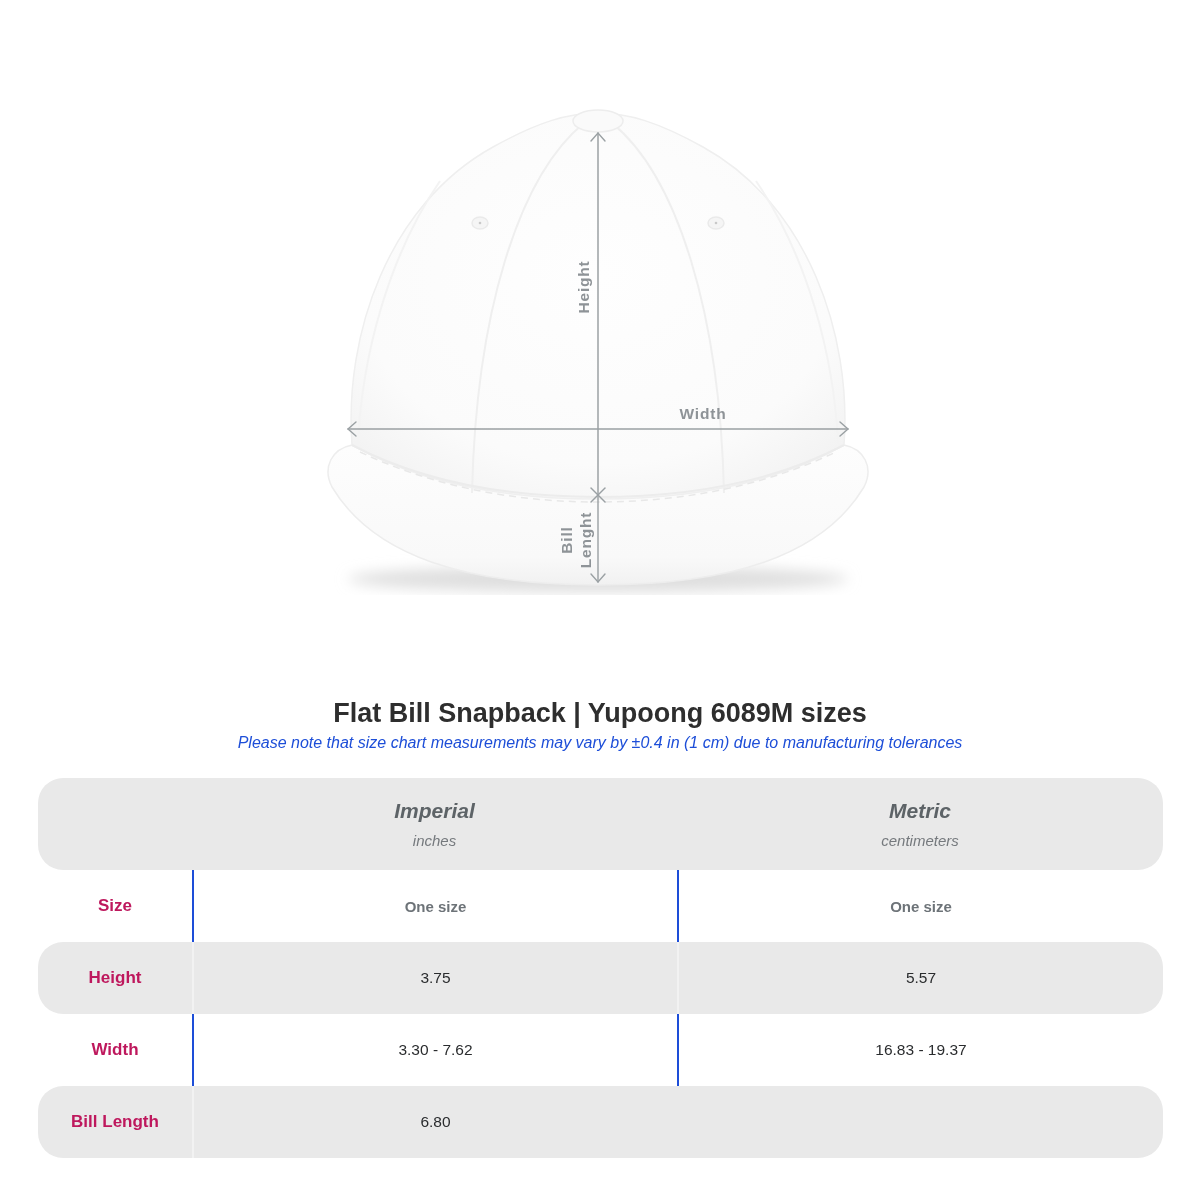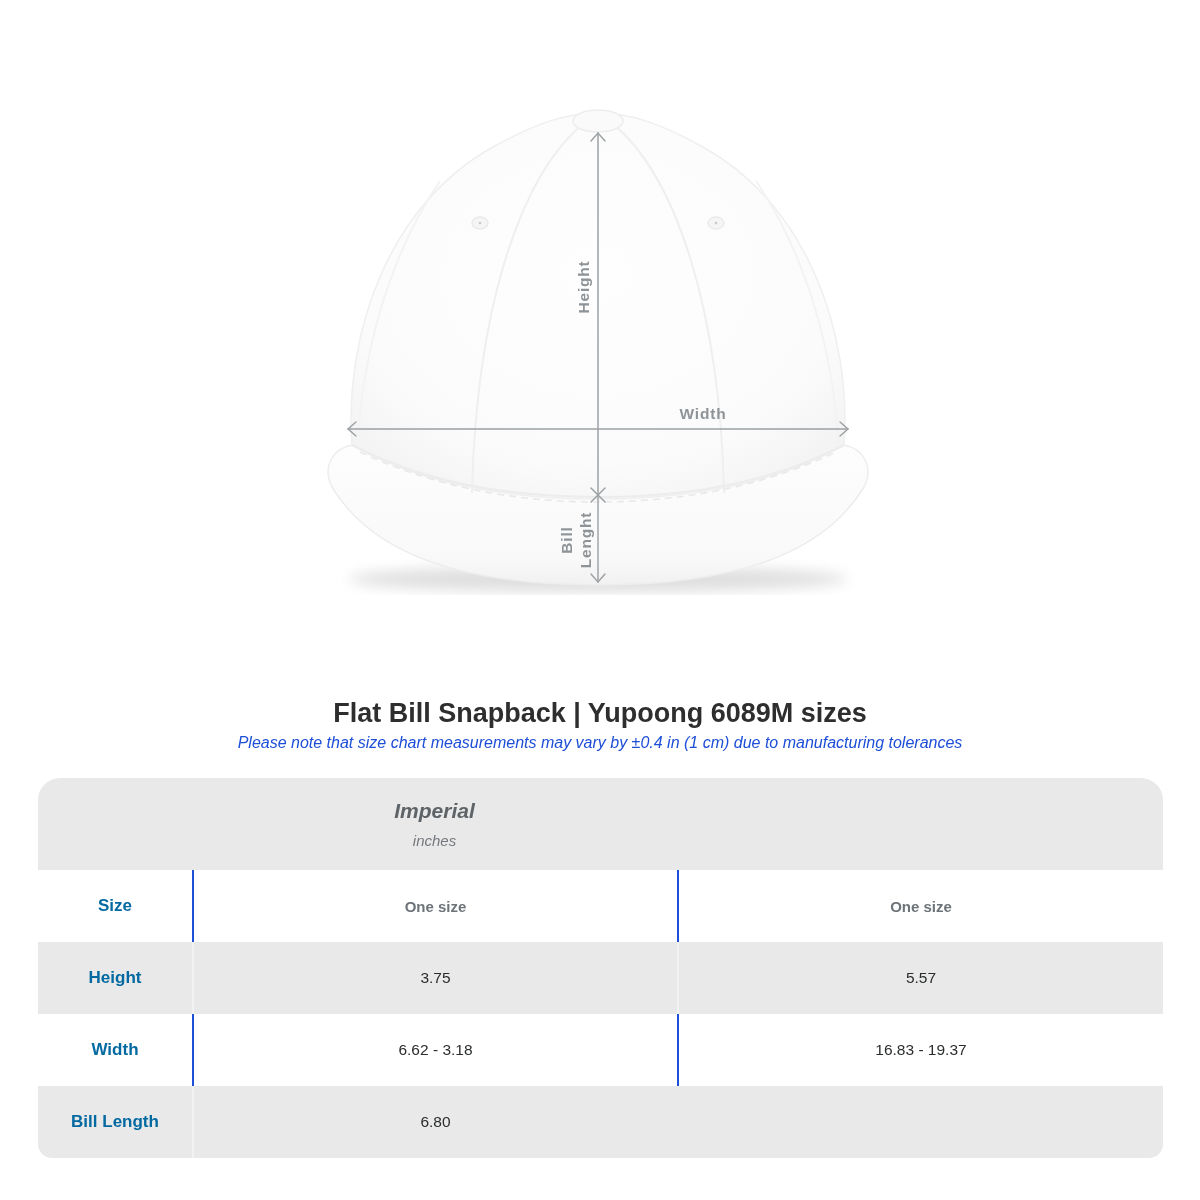--- a/index.html
+++ b/index.html
@@ -31,33 +31,33 @@
   .page-subtitle {
     position:absolute; top:734px; left:0; width:1200px; text-align:center;
     font-size:16px; font-style:italic; color:#1d4ed8;
   }
 
   
   .size-table {
     position:absolute; left:38px; top:778px; width:1125px;
     border-radius:22px 22px 14px 14px; overflow:hidden;
   }
-  .t-header, .t-row { display:grid; grid-template-columns:154px 485px 486px; }
+  .t-header, .t-row { display:grid; grid-template-columns:154px 485px 486px;border-radius:25px; }
   .t-header { height:92px; background:#e9e9e9; }
   .t-row { height:72px; background:#ffffff; }
   .t-row.alt { background:#e9e9e9; }
   .cell {
     display:flex; align-items:center; justify-content:center;
     flex-direction:column; min-width:0;
   }
   .t-row .cell + .cell { border-left:2px solid #1d4ed8; }
   .t-row.alt .cell + .cell { border-left-color:#f2f2f2;text-align:center; }
   .unit-name { font-size:21px; font-weight:bold; font-style:italic; color:#5d6367; }
   .unit-sub  { font-size:15px; font-style:italic; color:#75797d; margin-top:9px; }
-  .row-label { font-size:17px; font-weight:bold; color:#0369a1; }
+  .row-label { font-size:17px; font-weight:bold; color:#be185d; }
   .value     { font-size:15.5px; color:#2a2c2e; }
   .t-row.size-row .value { font-weight:bold; color:#6d7378; font-size:15px; }
 </style>
 </head>
 <body>
 
 <div class="page">
 
   <div class="hat-stage">
     <svg class="hat-svg" viewBox="0 0 560 500">
@@ -135,37 +135,41 @@
   <div class="page-subtitle">Please note that size chart measurements may vary by ±0.4 in (1 cm) due to manufacturing tolerances</div>
 
   <div class="size-table">
 
     <div class="t-header">
       <div class="cell"></div>
       <div class="cell">
         <div class="unit-name">Imperial</div>
         <div class="unit-sub">inches</div>
       </div>
+      <div class="cell">
+        <div class="unit-name">Metric</div>
+        <div class="unit-sub">centimeters</div>
+      </div>
     </div>
 
     <div class="t-row size-row">
       <div class="cell row-label">Size</div>
       <div class="cell value">One size</div>
       <div class="cell value">One size</div>
     </div>
 
     <div class="t-row alt">
       <div class="cell row-label">Height</div>
       <div class="cell value">3.75</div>
       <div class="cell value">5.57</div>
     </div>
 
     <div class="t-row">
       <div class="cell row-label">Width</div>
-      <div class="cell value">6.62 - 3.18</div>
+      <div class="cell value">3.30 - 7.62</div>
       <div class="cell value">16.83 - 19.37</div>
     </div>
 
     <div class="t-row alt">
       <div class="cell row-label">Bill Length</div>
       <div class="cell value">6.80</div>
     </div>
 
   </div>
 </div>

